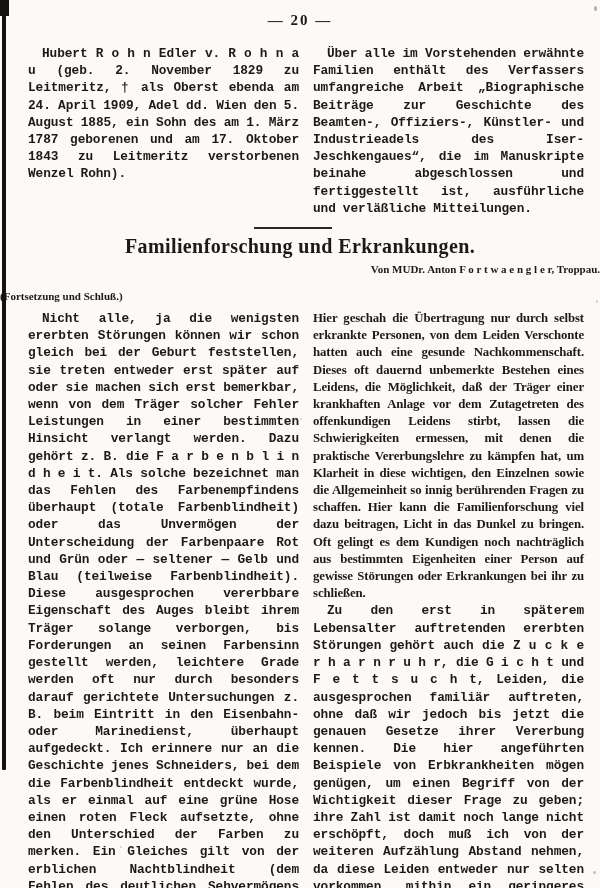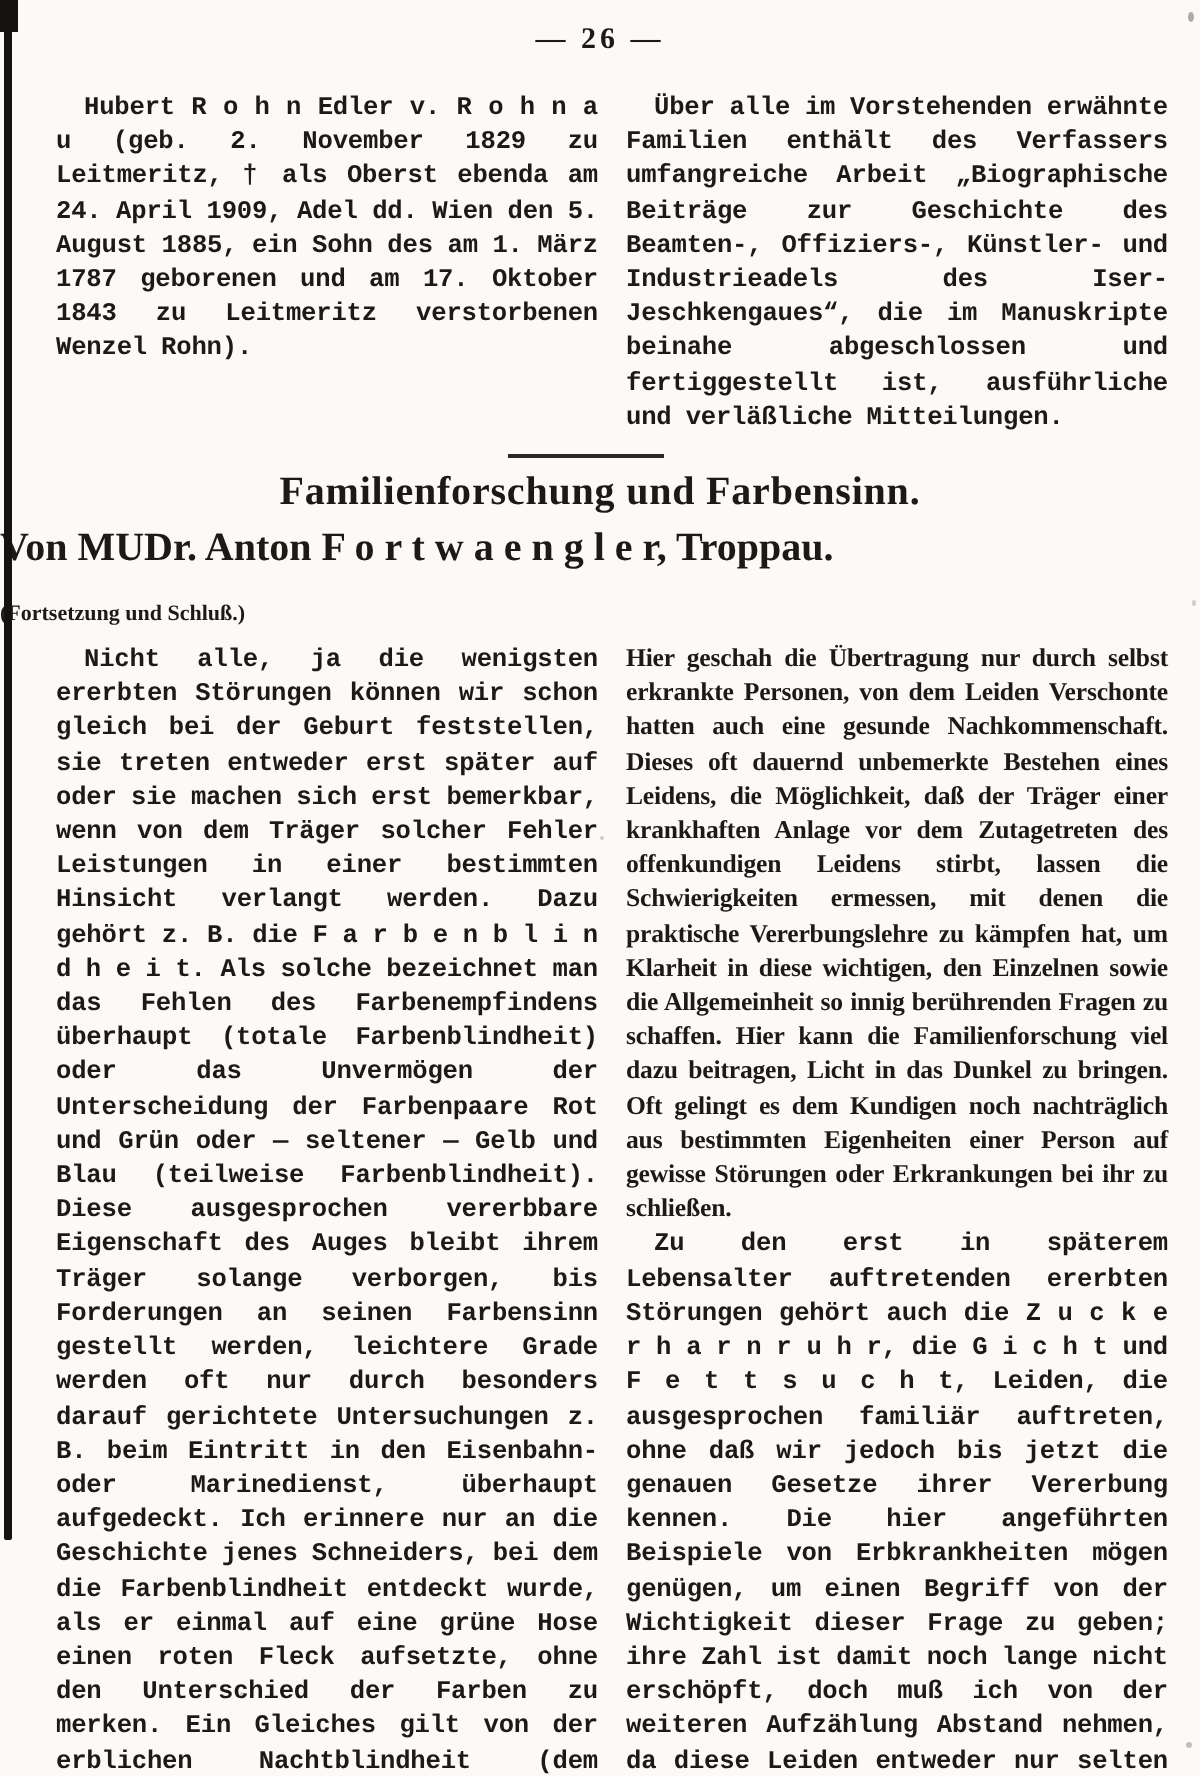--- a/index.html
+++ b/index.html
@@ -65,22 +65,22 @@
 
   .article-title{
     margin-top:6px;
     text-align:center;
     font-size:20px;
     font-weight:700;
     letter-spacing:.4px;
   }
   .article-byline{
     margin-top:5px;
-    text-align:left;
-    font-size:20px;
+    text-align:right;
+    font-size:11px;
     font-weight:700;
   }
   .article-subtitle{
     margin-top:15px;
     font-size:11px;
     font-weight:700;
   }
   .body-section{margin-top:8px;}
 </style>
 </head>
@@ -89,34 +89,34 @@
 <div class="page">
 
   <div class="edge-left-blob"></div>
   <div class="edge-left-bar"></div>
   <div class="speck sp1"></div>
   <div class="speck sp2"></div>
   <div class="speck sp3"></div>
   <div class="speck sp4"></div>
   <div class="speck sp5"></div>
 
-  <div class="page-number">— 26 —</div>
+  <div class="page-number">— 20 —</div>
 
   <div class="columns top-section">
     <div class="col">
       <p class="body-text indent">Hubert R o h n Edler v. R o h n a u (geb. 2. November 1829 zu Leitmeritz, † als Oberst ebenda am 24. April 1909, Adel dd. Wien den 5. August 1885, ein Sohn des am 1. März 1787 geborenen und am 17. Oktober 1843 zu Leitmeritz verstorbenen Wenzel Rohn).</p>
     </div>
     <div class="col">
       <p class="body-text indent">Über alle im Vorstehenden erwähnte Familien enthält des Verfassers umfangreiche Arbeit „Biographische Beiträge zur Geschichte des Beamten-, Offiziers-, Künstler- und Industrieadels des Iser-Jeschkengaues“, die im Manuskripte beinahe abgeschlossen und fertiggestellt ist, ausführliche und verläßliche Mitteilungen.</p>
     </div>
   </div>
 
   <div class="separator"></div>
 
-  <h1 class="article-title">Familienforschung und Farbensinn.</h1>
+  <h1 class="article-title">Familienforschung und Erkrankungen.</h1>
   <div class="article-byline">Von MUDr. Anton F o r t w a e n g l e r, Troppau.</div>
   <div class="article-subtitle">(Fortsetzung und Schluß.)</div>
 
   <div class="columns body-section">
     <div class="col">
       <p class="body-text indent">Nicht alle, ja die wenigsten ererbten Störungen können wir schon gleich bei der Geburt feststellen, sie treten entweder erst später auf oder sie machen sich erst bemerkbar, wenn von dem Träger solcher Fehler Leistungen in einer bestimmten Hinsicht verlangt werden. Dazu gehört z. B. die F a r b e n b l i n d h e i t. Als solche bezeichnet man das Fehlen des Farbenempfindens überhaupt (totale Farbenblindheit) oder das Unvermögen der Unterscheidung der Farbenpaare Rot und Grün oder — seltener — Gelb und Blau (teilweise Farbenblindheit). Diese ausgesprochen vererbbare Eigenschaft des Auges bleibt ihrem Träger solange verborgen, bis Forderungen an seinen Farbensinn gestellt werden, leichtere Grade werden oft nur durch besonders darauf gerichtete Untersuchungen z. B. beim Eintritt in den Eisenbahn- oder Marinedienst, überhaupt aufgedeckt. Ich erinnere nur an die Geschichte jenes Schneiders, bei dem die Farbenblindheit entdeckt wurde, als er einmal auf eine grüne Hose einen roten Fleck aufsetzte, ohne den Unterschied der Farben zu merken. Ein Gleiches gilt von der erblichen Nachtblindheit (dem Fehlen des deutlichen Sehvermögens schon bei geringer Dämmerung), interessant deshalb, weil für dieses Leiden die bisher größte bekannte Familienübersicht besteht: sie umfaßt 2116 Personen und reicht in 10 Generationen bis in das Jahr 1637 zurück.</p>
     </div>
     <div class="col">
       <p class="body-text noindent">Hier geschah die Übertragung nur durch selbst erkrankte Personen, von dem Leiden Verschonte hatten auch eine gesunde Nachkommenschaft. Dieses oft dauernd unbemerkte Bestehen eines Leidens, die Möglichkeit, daß der Träger einer krankhaften Anlage vor dem Zutagetreten des offenkundigen Leidens stirbt, lassen die Schwierigkeiten ermessen, mit denen die praktische Vererbungslehre zu kämpfen hat, um Klarheit in diese wichtigen, den Einzelnen sowie die Allgemeinheit so innig berührenden Fragen zu schaffen. Hier kann die Familienforschung viel dazu beitragen, Licht in das Dunkel zu bringen. Oft gelingt es dem Kundigen noch nachträglich aus bestimmten Eigenheiten einer Person auf gewisse Störungen oder Erkrankungen bei ihr zu schließen.</p>
       <p class="body-text indent">Zu den erst in späterem Lebensalter auftretenden ererbten Störungen gehört auch die Z u c k e r h a r n r u h r, die G i c h t und F e t t s u c h t, Leiden, die ausgesprochen familiär auftreten, ohne daß wir jedoch bis jetzt die genauen Gesetze ihrer Vererbung kennen. Die hier angeführten Beispiele von Erbkrankheiten mögen genügen, um einen Begriff von der Wichtigkeit dieser Frage zu geben; ihre Zahl ist damit noch lange nicht erschöpft, doch muß ich von der weiteren Aufzählung Abstand nehmen, da diese Leiden entweder nur selten vorkommen, mithin ein geringeres prak-</p>

